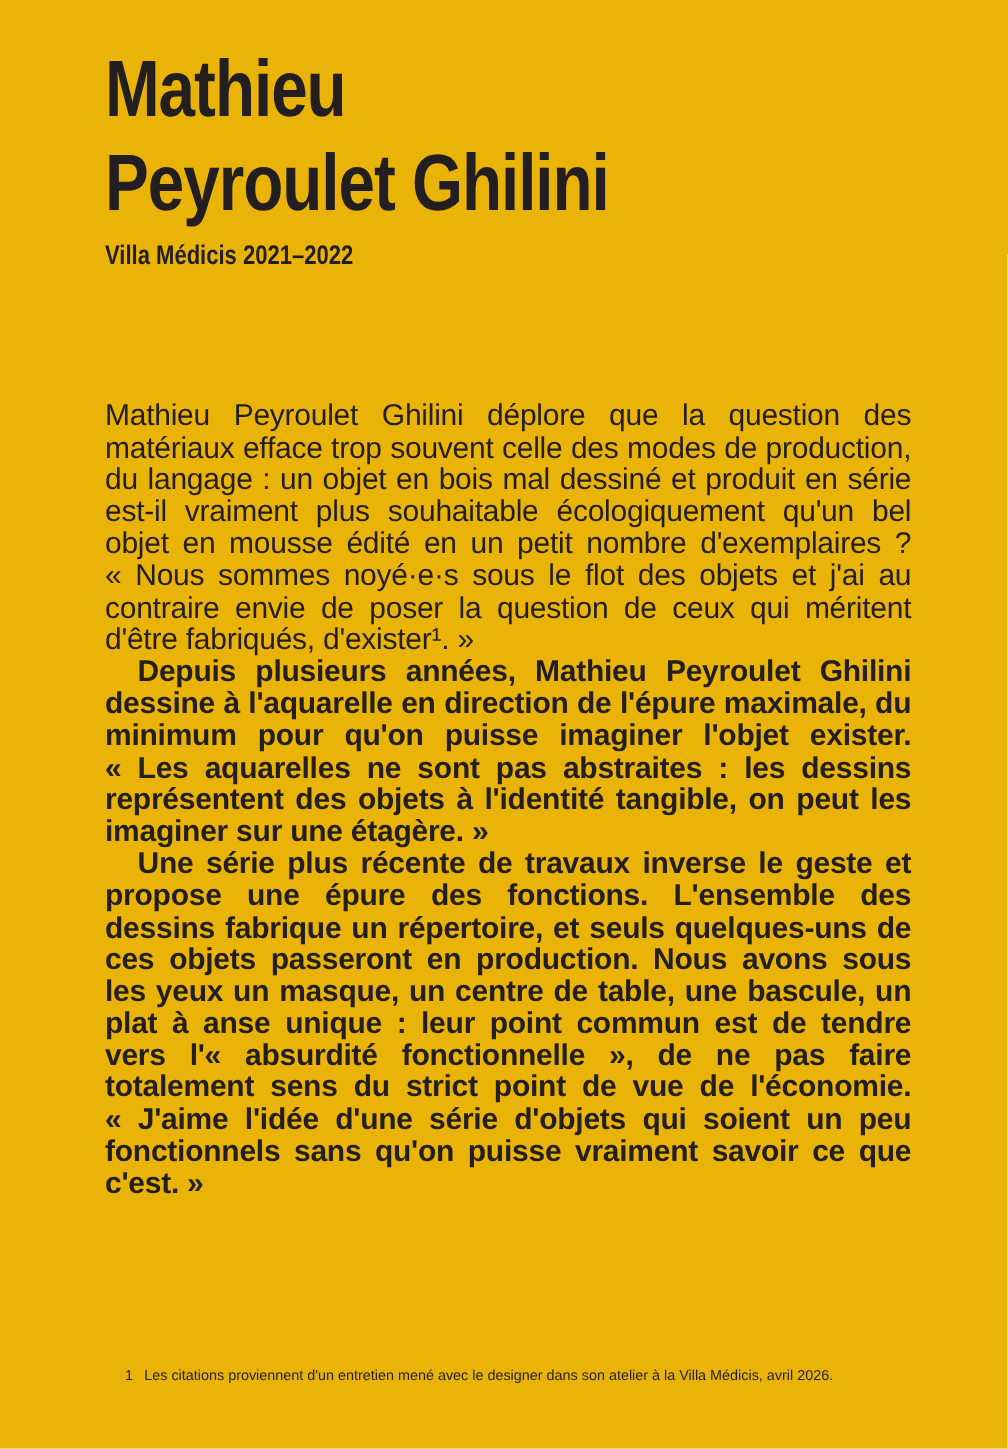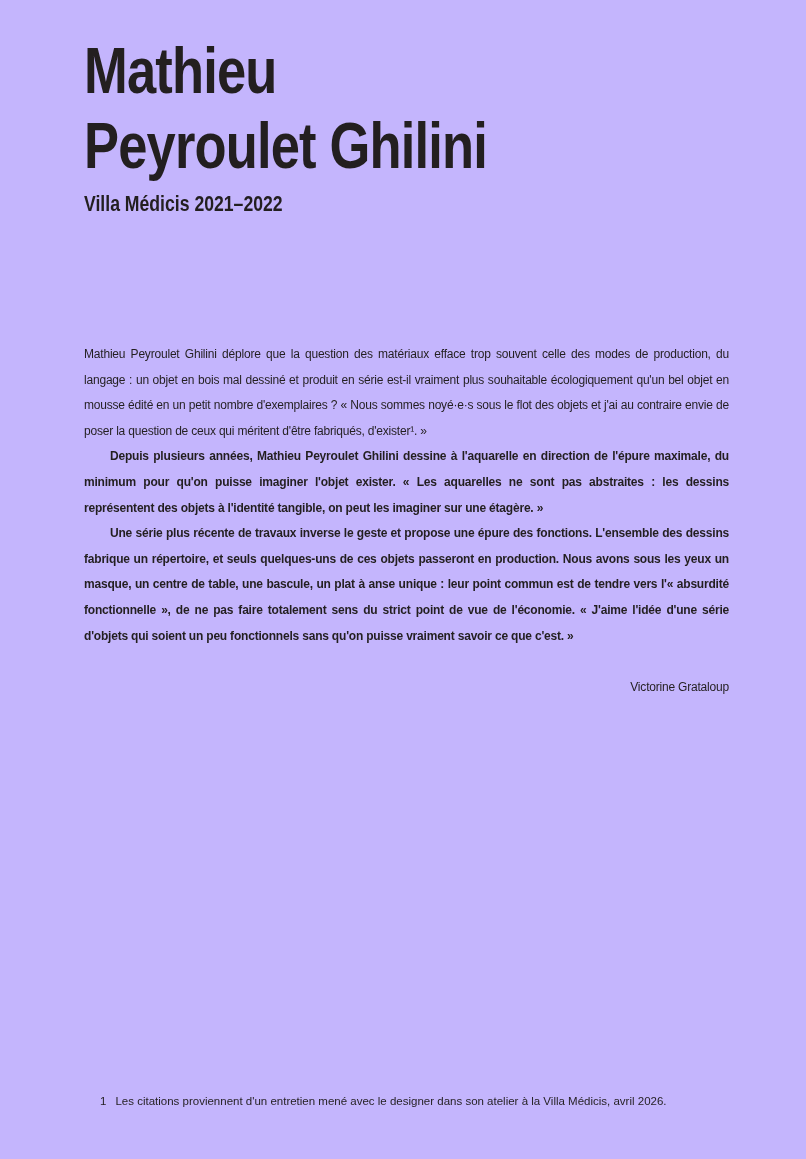--- a/index.html
+++ b/index.html
@@ -4,21 +4,21 @@
 <style>
   html, body {
     margin: 0;
     padding: 0;
     background: #ffffff;
   }
   .page {
     position: relative;
     width: 806px;
     height: 1159px;
-    background: #c4b5fd;
+    background: #eab308;
     color: #231f20;
     font-family: "Liberation Sans", sans-serif;
     overflow: hidden;
     -webkit-hyphens: none;
     hyphens: none;
   }
   
   .masthead {
     position: absolute;
     left: 84px;
@@ -40,23 +40,23 @@
     margin: 7px 0 0 0;
     font-size: 21.5px;
     line-height: 26px;
     font-weight: 700;
     letter-spacing: 0;
   }
   
   .body-text {
     position: absolute;
     left: 84px;
-    top: 342px;
+    top: 320px;
     width: 645px;
-    font-size: 12px;
+    font-size: 24px;
     line-height: 25.6px;
     font-weight: 500;
     letter-spacing: -0.2px;
     text-align: justify;
   }
   .para { margin: 0; }
   .para.indented { text-indent: 26px; font-weight: bold; }
   .author {
     margin: 26px 0 0 0;
     text-align: right;
@@ -88,21 +88,20 @@
       <span class="title-line">Mathieu</span>
       <span class="title-line">Peyroulet Ghilini</span>
     </h1>
     <p class="subtitle">Villa Médicis 2021–2022</p>
   </header>
 
   <main class="body-text">
     <p class="para">Mathieu Peyroulet Ghilini déplore que la question des matériaux efface trop souvent celle des modes de production, du langage&nbsp;: un objet en bois mal dessiné et produit en série est-il vraiment plus souhaitable écologiquement qu'un bel objet en mousse édité en un petit nombre d'exemplaires&nbsp;? «&nbsp;Nous sommes noyé·e·s sous le flot des objets et j'ai au contraire envie de poser la question de ceux qui méritent d'être fabriqués, d'exister¹.&nbsp;»</p>
     <p class="para indented">Depuis plusieurs années, Mathieu Peyroulet Ghilini dessine à l'aquarelle en direction de l'épure maximale, du minimum pour qu'on puisse imaginer l'objet exister. «&nbsp;Les aquarelles ne sont pas abstraites&nbsp;: les dessins représentent des objets à l'identité tangible, on peut les imaginer sur une étagère.&nbsp;»</p>
     <p class="para indented">Une série plus récente de travaux inverse le geste et propose une épure des fonctions. L'ensemble des dessins fabrique un répertoire, et seuls quelques-uns de ces objets passeront en production. Nous avons sous les yeux un masque, un centre de table, une bascule, un plat à anse unique&nbsp;: leur point commun est de tendre vers l'«&nbsp;absurdité fonctionnelle&nbsp;», de ne pas faire totalement sens du strict point de vue de l'économie. «&nbsp;J'aime l'idée d'une série d'objets qui soient un peu fonctionnels sans qu'on puisse vraiment savoir ce que c'est.&nbsp;»</p>
-    <p class="author">Victorine Grataloup</p>
   </main>
 
   <footer class="footnote">
     <span class="fn-num">1</span>
     <span class="fn-text">Les citations proviennent d'un entretien mené avec le designer dans son atelier à la Villa Médicis, avril 2026.</span>
   </footer>
 
 </div>
 
 </body></html>

